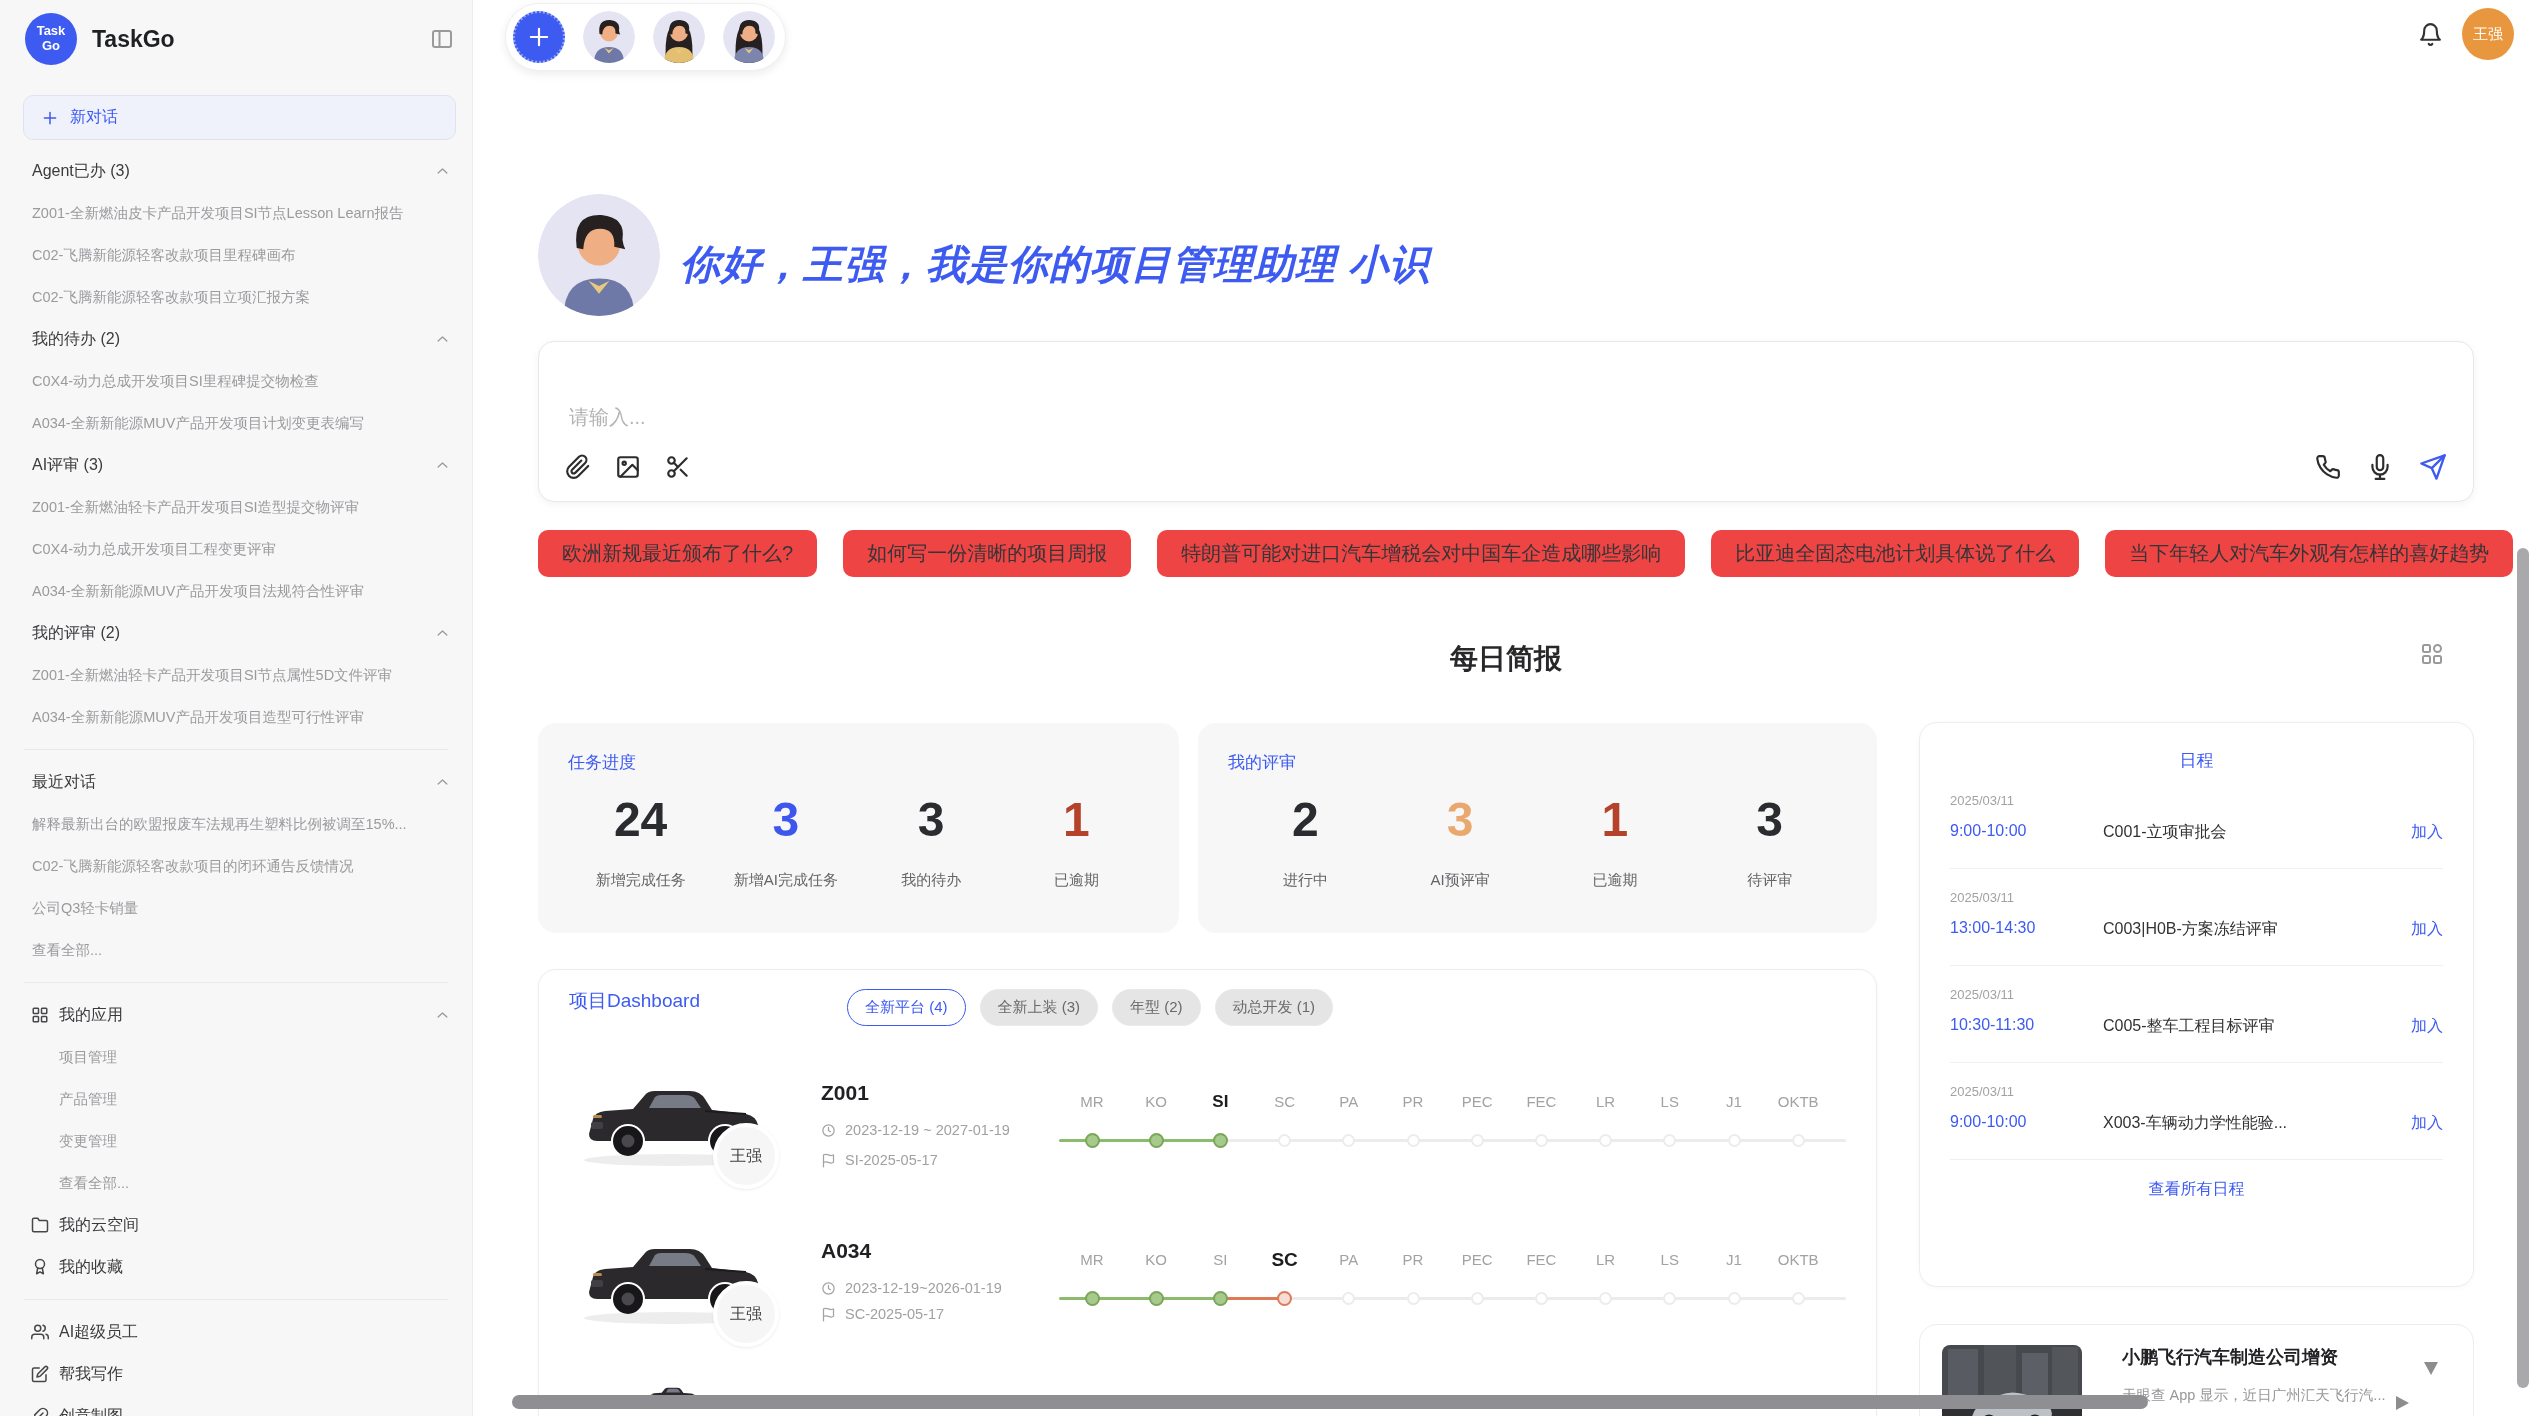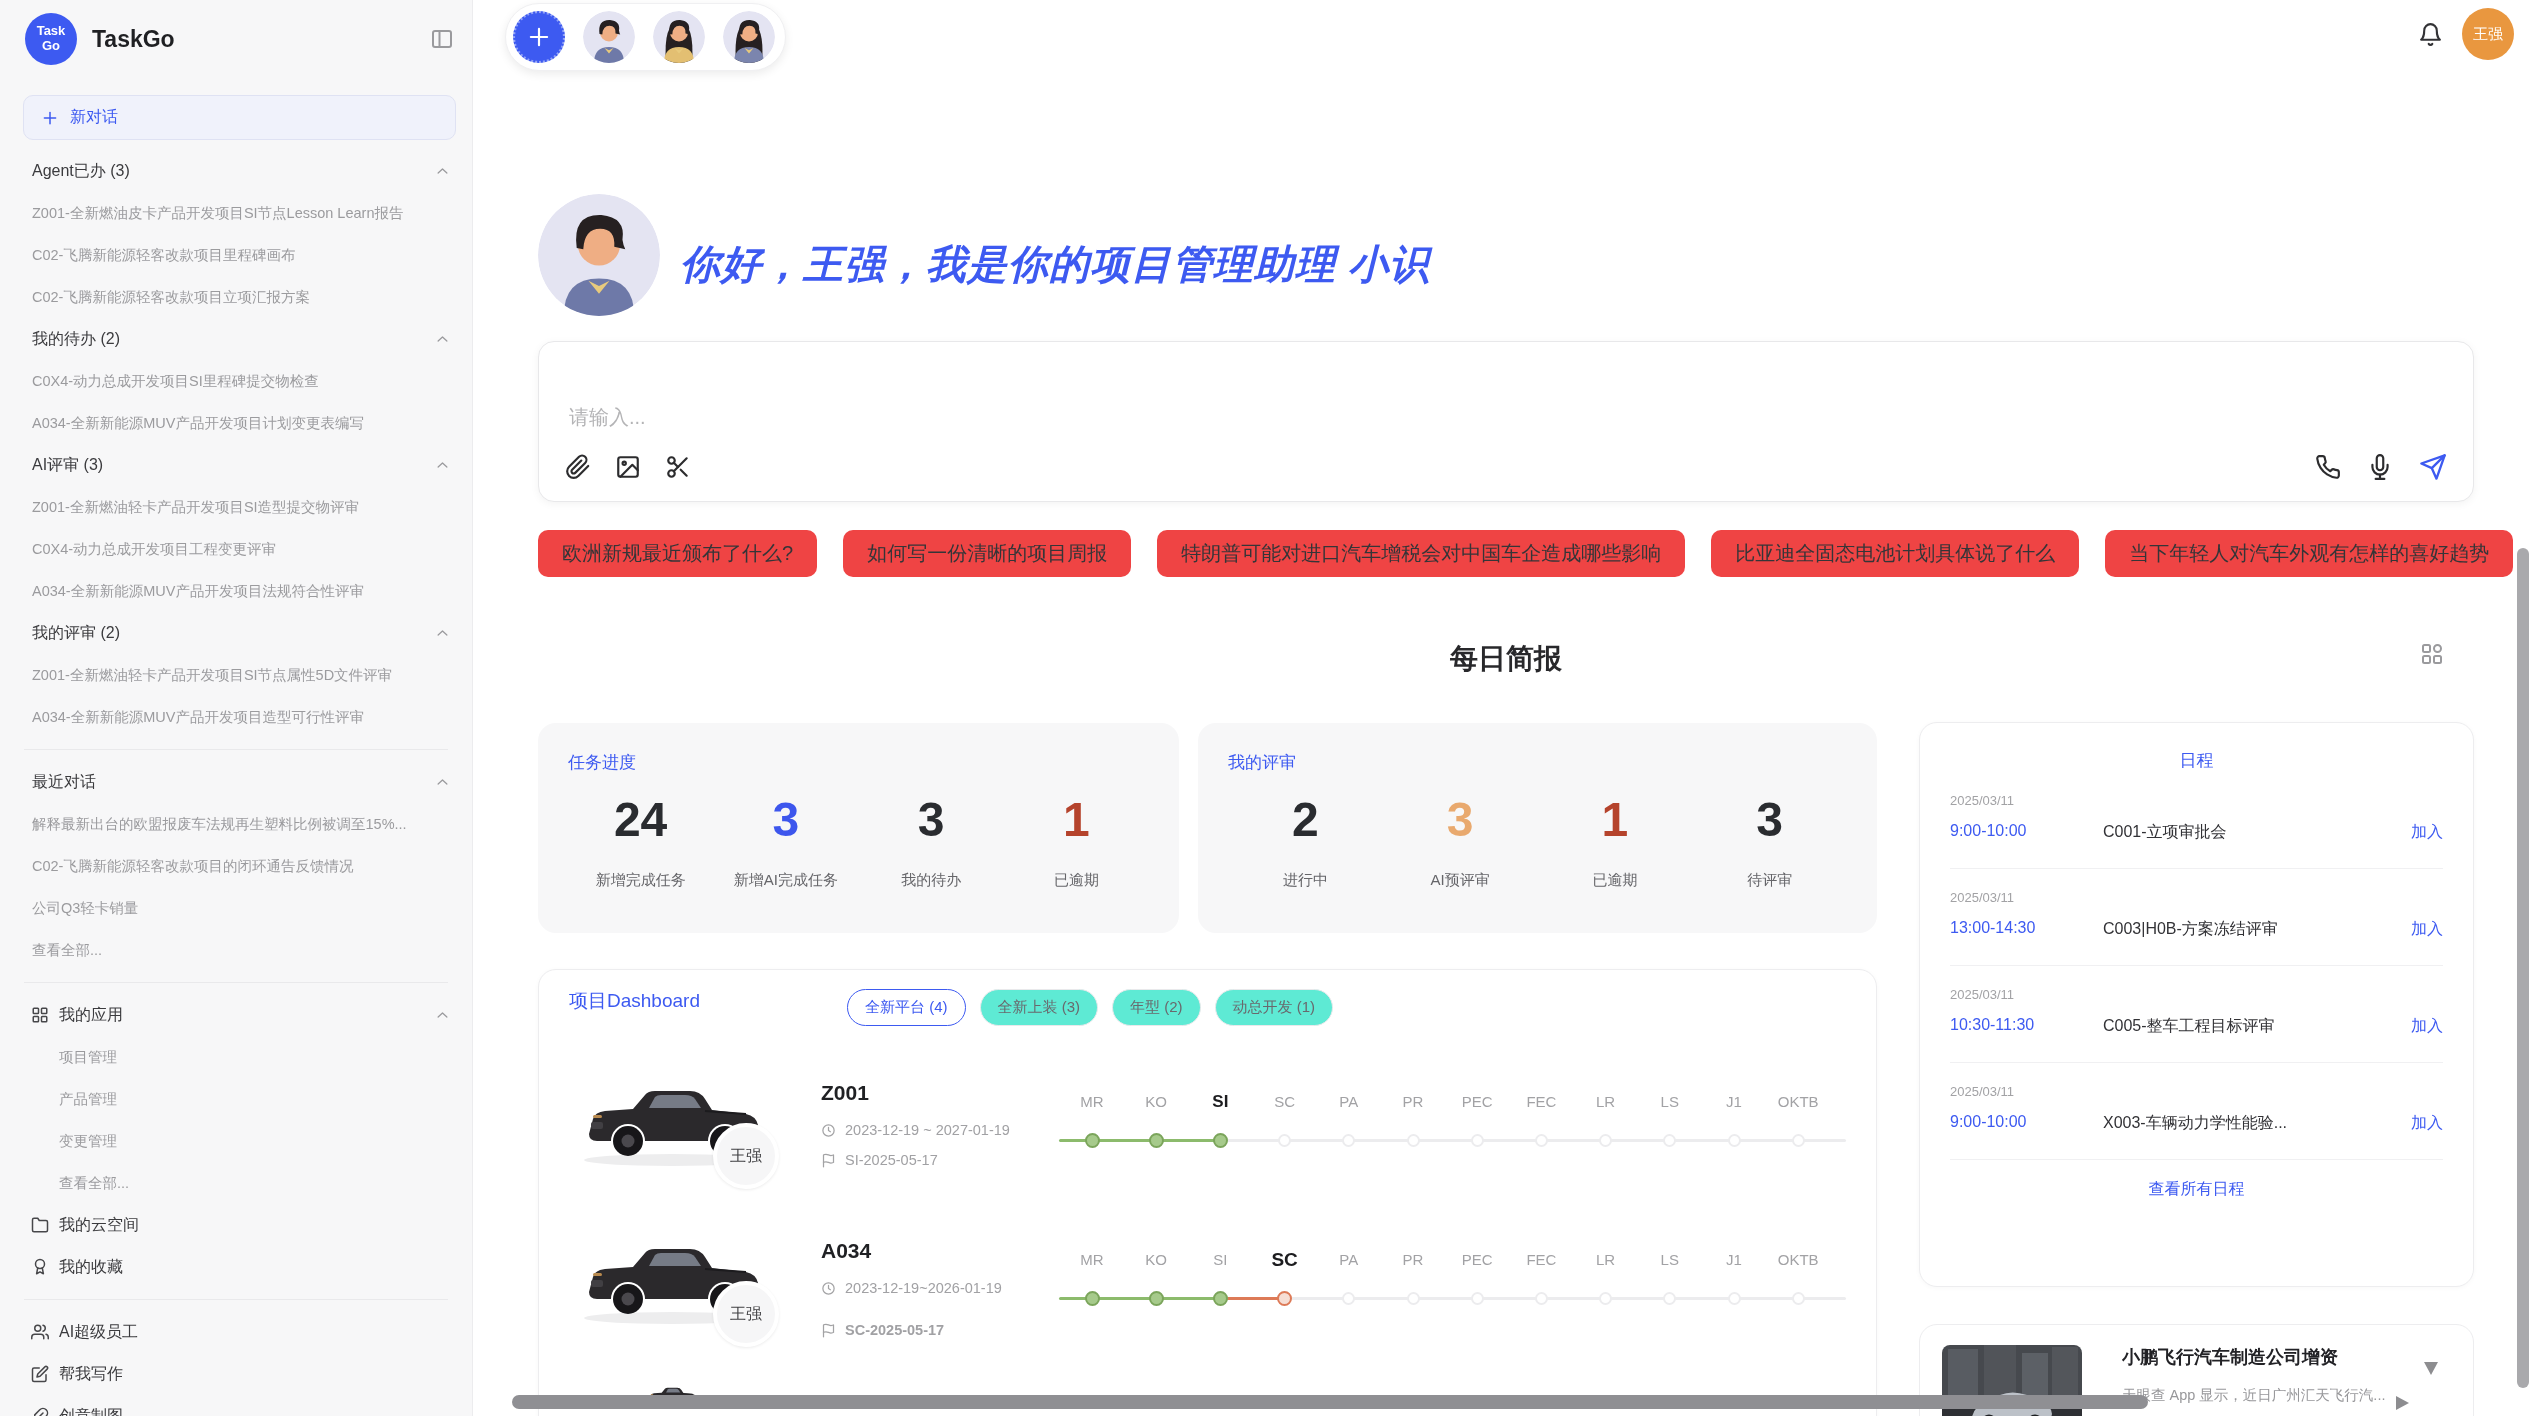--- a/index.html
+++ b/index.html
@@ -60,21 +60,21 @@
 .stat-title{font-size:17px;color:#3d5af1}
 .stat-grid{display:grid;grid-template-columns:repeat(4,1fr);margin-top:18px;text-align:center}
 .stat-num{font-size:48px;font-weight:bold;color:#2a2c30;line-height:1.15}
 .stat-num.blue{color:#3d56ed}.stat-num.red{color:#b5432c}.stat-num.orange{color:#e9a96e}
 .stat-lbl{margin-top:24px;font-size:15px;color:#66666a}
 
 
 .dash-card{position:absolute;left:538px;top:969px;width:1339px;height:470px;background:#fff;border:1px solid #ededef;border-radius:18px;box-shadow:0 1px 5px rgba(0,0,0,.03)}
 .dash-title{position:absolute;left:30px;top:18px;font-size:19px;color:#3d5af1}
 #tabs{position:absolute;left:308px;top:19px;display:flex;gap:14px}
-.tab{height:37px;border-radius:19px;padding:0 17px;display:flex;align-items:center;font-size:15px;background:#5eead4;color:#69696d;border:1px solid #e9e9eb;cursor:pointer;white-space:nowrap}
+.tab{height:37px;border-radius:19px;padding:0 17px;display:flex;align-items:center;font-size:15px;background:#e5e5e5;color:#69696d;border:1px solid #e9e9eb;cursor:pointer;white-space:nowrap}
 .tab.active{background:#fff;color:#3d5af1;border:1.5px solid #3d5af1}
 .proj-car{position:absolute;width:207px;height:102px}
 .proj-car.partial{height:28px;overflow:hidden}
 .proj-badge{position:absolute;width:66px;height:66px;border-radius:50%;background:#f6f6f7;border:4px solid #fff;box-shadow:0 1px 3px rgba(0,0,0,.08);display:flex;align-items:center;justify-content:center;font-size:16px;color:#3f3f42}
 .proj-code{position:absolute;font-size:21px;font-weight:bold;color:#202124}
 .proj-meta{position:absolute;display:flex;align-items:center;font-size:14.5px;color:#a1a1a4}
 .proj-meta .mic2{width:15px;height:15px;margin-right:9px;color:#a3a3a5}
 .ms-track{position:absolute;width:810px;height:70px}
 .ms-lbl{position:absolute;top:0;width:70px;margin-left:-35px;text-align:center;font-size:15px;color:#a2a2a5;line-height:22px}
 .ms-lbl.cur{color:#1c1c1f;font-weight:bold;font-size:17px}
@@ -530,21 +530,21 @@
         <div class="proj-code" style="left: 282px; top: 269px;">A034</div>
         <div class="proj-meta" style="left: 282px; top: 310px;">
           <span class="mic2">
             <svg viewBox="0 0 24 24" fill="none" stroke="currentColor" stroke-width="2" stroke-linecap="round" stroke-linejoin="round" width="100%" height="100%">
               <circle cx="12" cy="12" r="9"></circle>
               <path d="M12 7v5l3 2"></path>
             </svg>
           </span>
           <span>2023-12-19~2026-01-19</span>
         </div>
-        <div class="proj-meta" style="left: 282px; top: 352px; font-weight: bold;">
+        <div class="proj-meta" style="left: 282px; top: 336px;">
           <span class="mic2">
             <svg viewBox="0 0 24 24" fill="none" stroke="currentColor" stroke-width="2" stroke-linecap="round" stroke-linejoin="round" width="100%" height="100%">
               <path d="M4 15s1-1 4-1 5 2 8 2 4-1 4-1V3s-1 1-4 1-5-2-8-2-4 1-4 1z"></path>
               <line x1="4" y1="22" x2="4" y2="15"></line>
             </svg>
           </span>
           <span>SC-2025-05-17</span>
         </div>
         <div class="ms-track" style="left: 512px; top: 279px;">
           <div class="ms-seg done" style="left: 8px; width: 33px;"></div>

